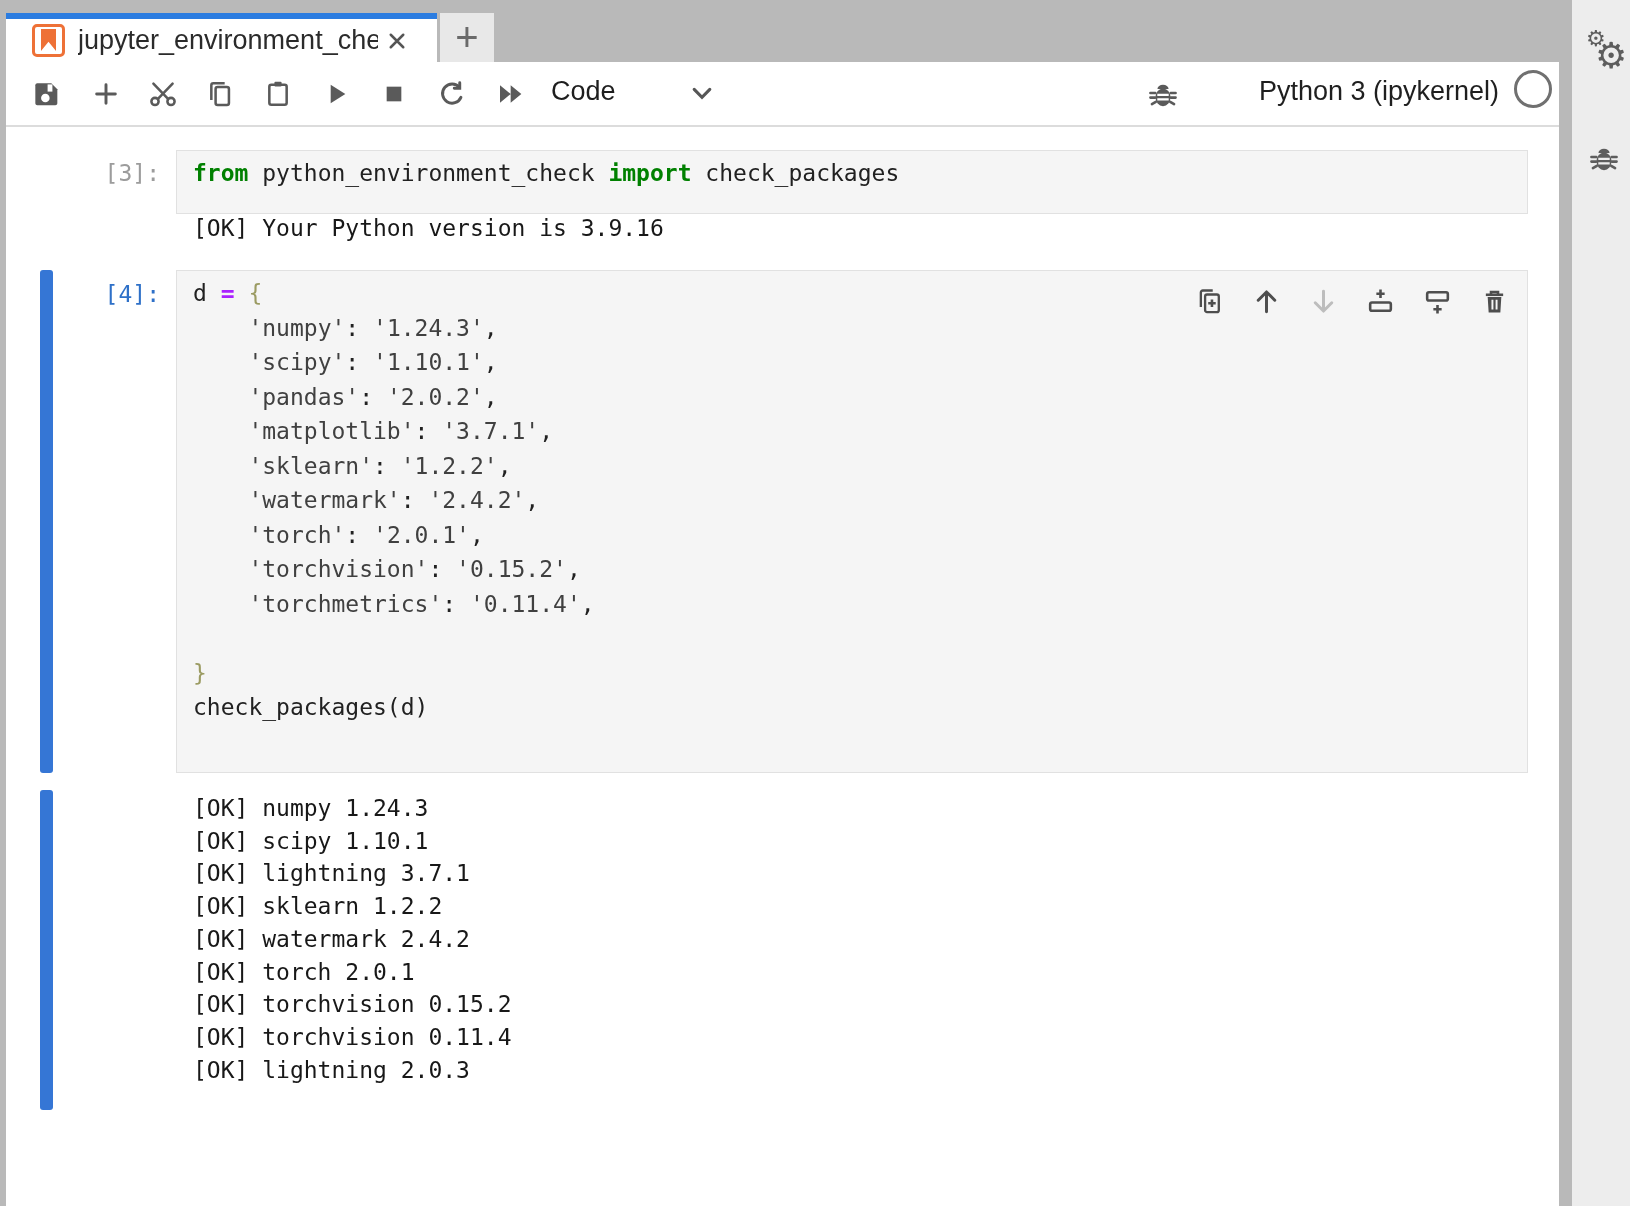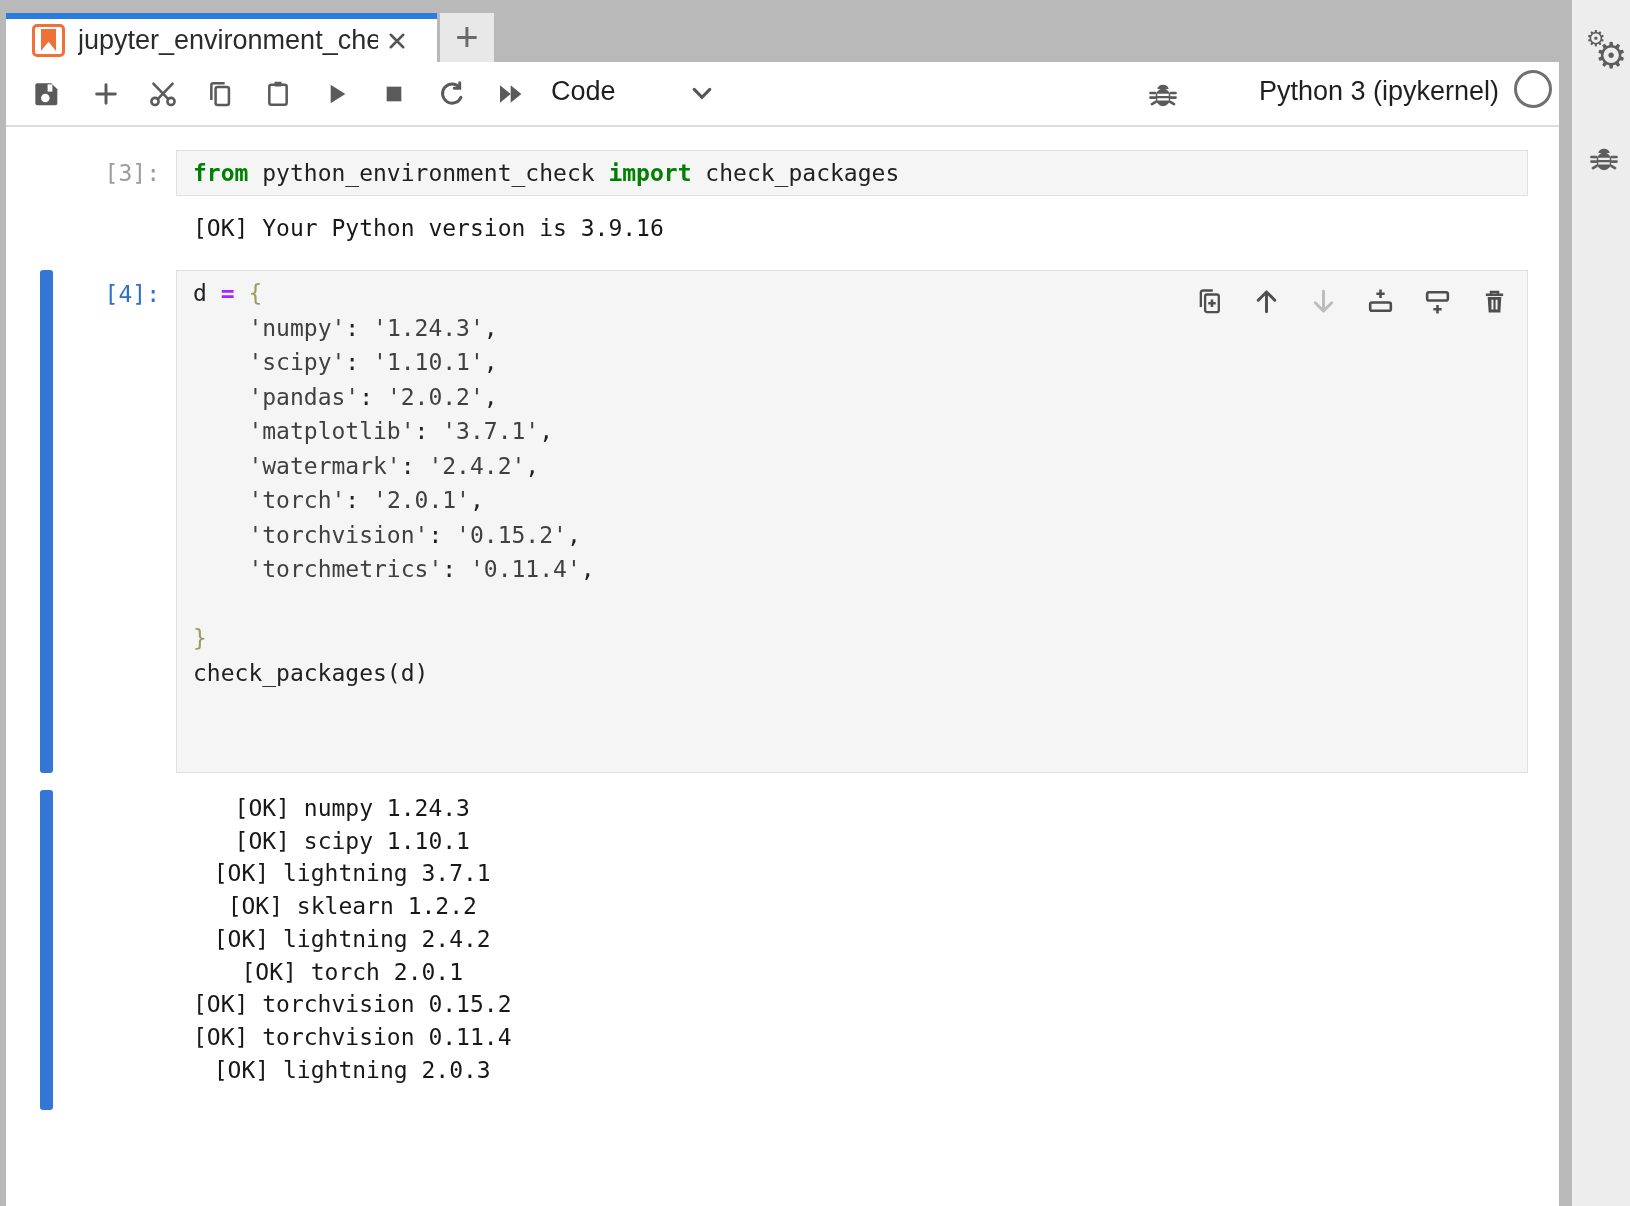--- a/index.html
+++ b/index.html
@@ -56,21 +56,21 @@
   
   .mono { font-family:"DejaVu Sans Mono", monospace; }
   .prompt { position:absolute; left:40px; width:120px; text-align:right;
             font-size:23px; line-height:34px; }
   .p-idle { color:#9c9c9c; }
   .p-active { color:#2e70c8; }
   .inputbox { position:absolute; left:176px; width:1352px; background:#f5f5f5;
               border:1.5px solid #e1e1e1; }
   .code { padding:5px 10px 0 16px; font-size:23px; line-height:34.5px; }
   .cline { white-space:pre; }
-  .oline { white-space:pre;text-align:center; }
+  .oline { white-space:pre; }
   .pl  { color:#212121; }
   .kw  { color:#008000; font-weight:bold; }
   .op  { color:#aa22ff; font-weight:bold; }
   .str { color:#404040; }
   .br  { color:#9b9b62; }
   .outtext { position:absolute; left:193px; font-size:23px; color:#181818; }
   .collapser { position:absolute; left:40px; width:13px; background:#3576d5; border-radius:3px; }
 
   
   .cbtn { position:absolute; top:10px; width:40px; height:40px; color:#4e4e4e;
@@ -201,38 +201,39 @@
             <path d="M6.9 11.3H3.6M6.9 14.4H3.6M7.2 17.2l-2.6 1.6M17.1 11.3h3.3M17.1 14.4h3.3M16.8 17.2l2.6 1.6"></path>
           </g>
           <g stroke="#ededed" stroke-width="1.6">
             <path d="M8.2 12.6h7.6M8.2 15.6h7.6"></path>
           </g>
         </svg>
     </span>
   </div>
 
   <div class="abs prompt p-idle mono" style="top:156px;">[3]:</div>
-  <div class="abs inputbox" style="top:150px; height:46px;">
+  <div class="abs inputbox" style="top:150px; height:64px;">
     <div class="code mono">
         <div class="cline"><span class="kw">from</span><span class="pl"> python_environment_check </span><span class="kw">import</span><span class="pl"> check_packages</span></div>
       </div>
   </div>
   <div class="abs outtext mono" style="top:211px; line-height:34px;">
       <div class="oline">[OK] Your Python version is 3.9.16</div>
     </div>
 
   <div class="abs collapser" style="top:270px; height:503px;"></div>
   <div class="abs prompt p-active mono" style="top:277px;">[4]:</div>
   <div class="abs inputbox" style="top:270px; height:503px;">
     <div class="code mono">
         <div class="cline"><span class="pl">d </span><span class="op">=</span><span class="pl"> </span><span class="br">{</span></div>
         <div class="cline"><span class="pl">    </span><span class="str">'numpy'</span><span class="pl">: </span><span class="str">'1.24.3'</span><span class="pl">,</span></div>
         <div class="cline"><span class="pl">    </span><span class="str">'scipy'</span><span class="pl">: </span><span class="str">'1.10.1'</span><span class="pl">,</span></div>
         <div class="cline"><span class="pl">    </span><span class="str">'pandas'</span><span class="pl">: </span><span class="str">'2.0.2'</span><span class="pl">,</span></div>
         <div class="cline"><span class="pl">    </span><span class="str">'matplotlib'</span><span class="pl">: </span><span class="str">'3.7.1'</span><span class="pl">,</span></div>
+        <div class="cline"><span class="pl">    </span><span class="str">'sklearn'</span><span class="pl">: </span><span class="str">'1.2.2'</span><span class="pl">,</span></div>
         <div class="cline"><span class="pl">    </span><span class="str">'watermark'</span><span class="pl">: </span><span class="str">'2.4.2'</span><span class="pl">,</span></div>
         <div class="cline"><span class="pl">    </span><span class="str">'torch'</span><span class="pl">: </span><span class="str">'2.0.1'</span><span class="pl">,</span></div>
         <div class="cline"><span class="pl">    </span><span class="str">'torchvision'</span><span class="pl">: </span><span class="str">'0.15.2'</span><span class="pl">,</span></div>
         <div class="cline"><span class="pl">    </span><span class="str">'torchmetrics'</span><span class="pl">: </span><span class="str">'0.11.4'</span><span class="pl">,</span></div>
         <div class="cline">&nbsp;</div>
         <div class="cline"><span class="br">}</span></div>
         <div class="cline"><span class="pl">check_packages(d)</span></div>
       </div>
     <span class="cbtn" style="left:1012px">
       <svg viewBox="0 0 24 24">
@@ -281,20 +282,20 @@
           <path d="M10.4 10.6v7.6M13.6 10.6v7.6" stroke="#f5f5f5" stroke-width="1.5"></path>
         </svg>
     </span>
   </div>
   <div class="abs collapser" style="top:790px; height:320px;"></div>
   <div class="abs outtext mono" style="top:792px; line-height:32.7px;">
       <div class="oline">[OK] numpy 1.24.3</div>
       <div class="oline">[OK] scipy 1.10.1</div>
       <div class="oline">[OK] lightning 3.7.1</div>
       <div class="oline">[OK] sklearn 1.2.2</div>
-      <div class="oline">[OK] lightning 2.4.2</div>
+      <div class="oline">[OK] watermark 2.4.2</div>
       <div class="oline">[OK] torch 2.0.1</div>
       <div class="oline">[OK] torchvision 0.15.2</div>
       <div class="oline">[OK] torchvision 0.11.4</div>
       <div class="oline">[OK] lightning 2.0.3</div>
     </div>
 
 </div>
 
 </body></html>

